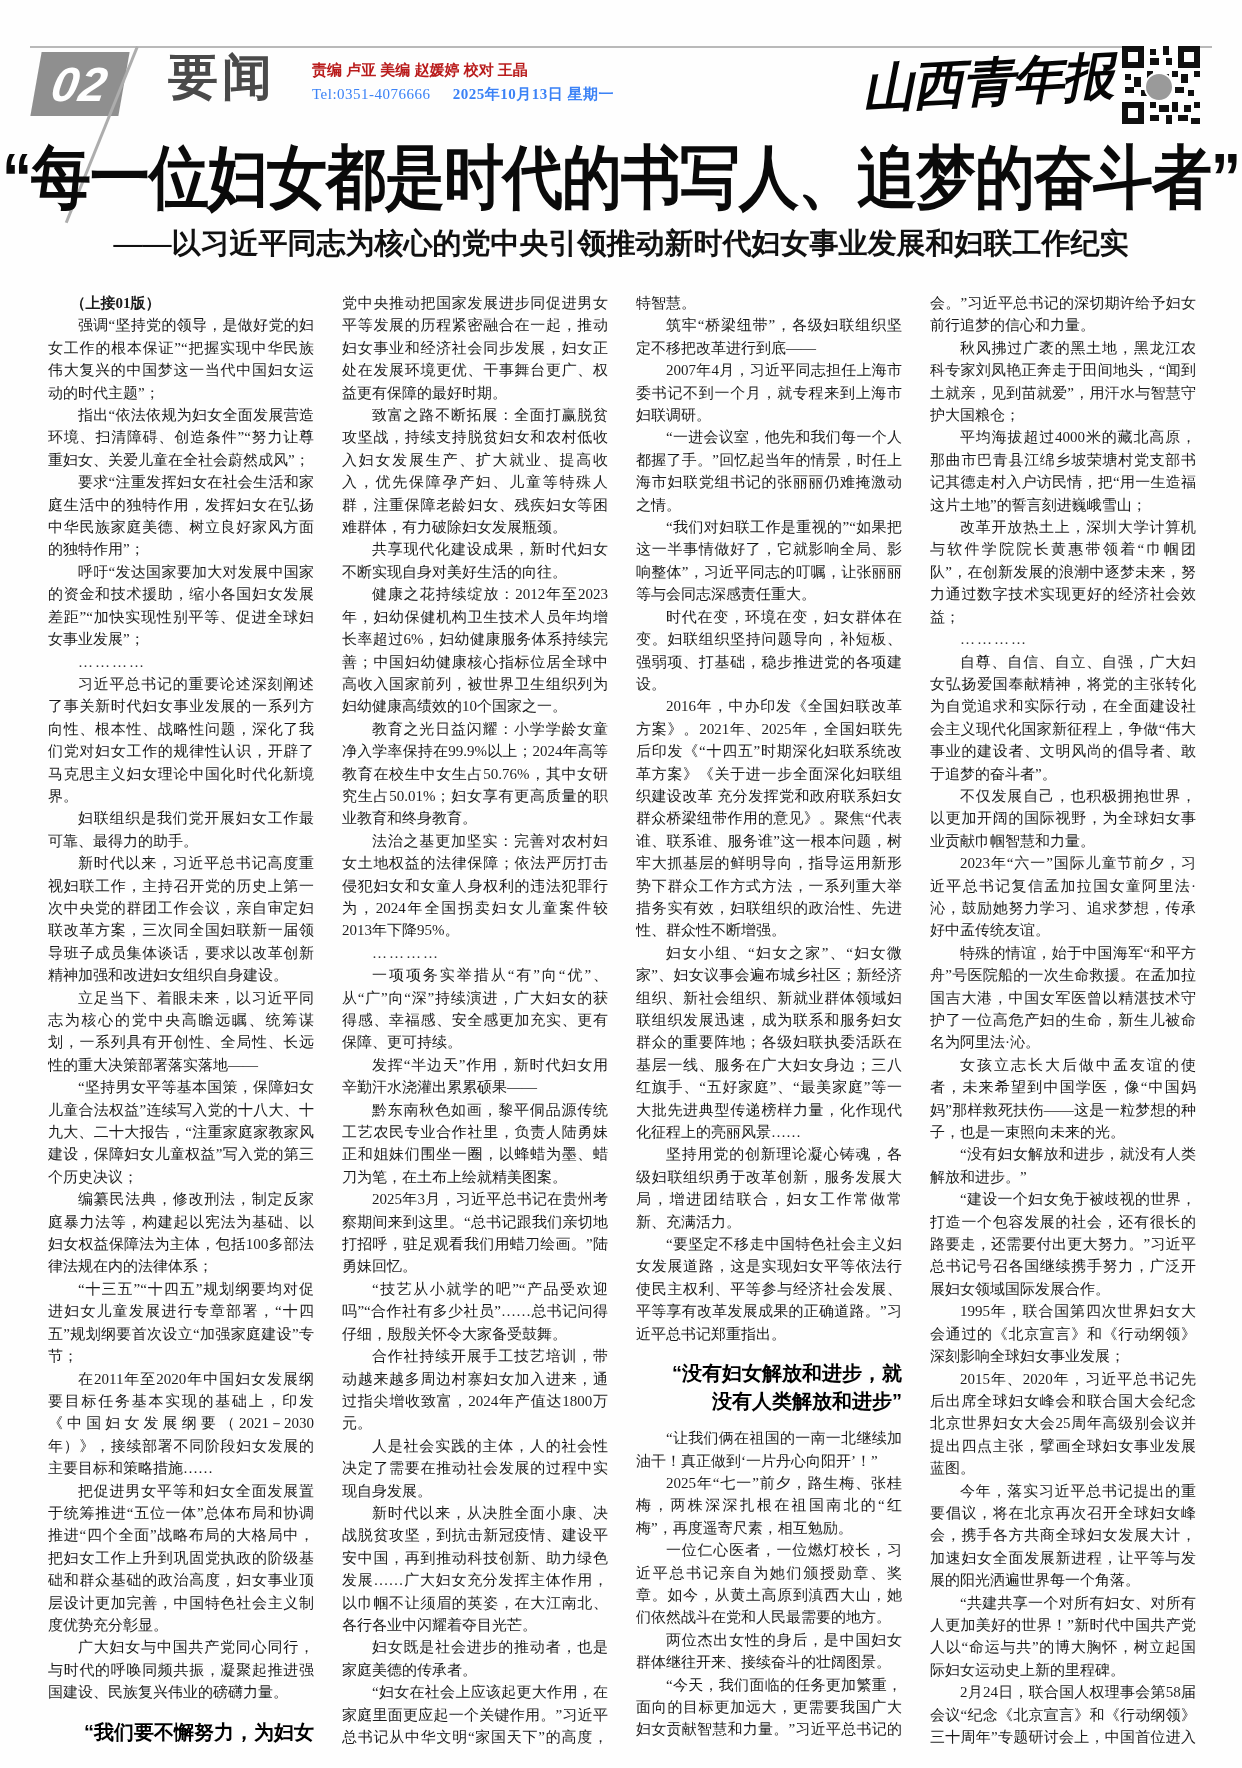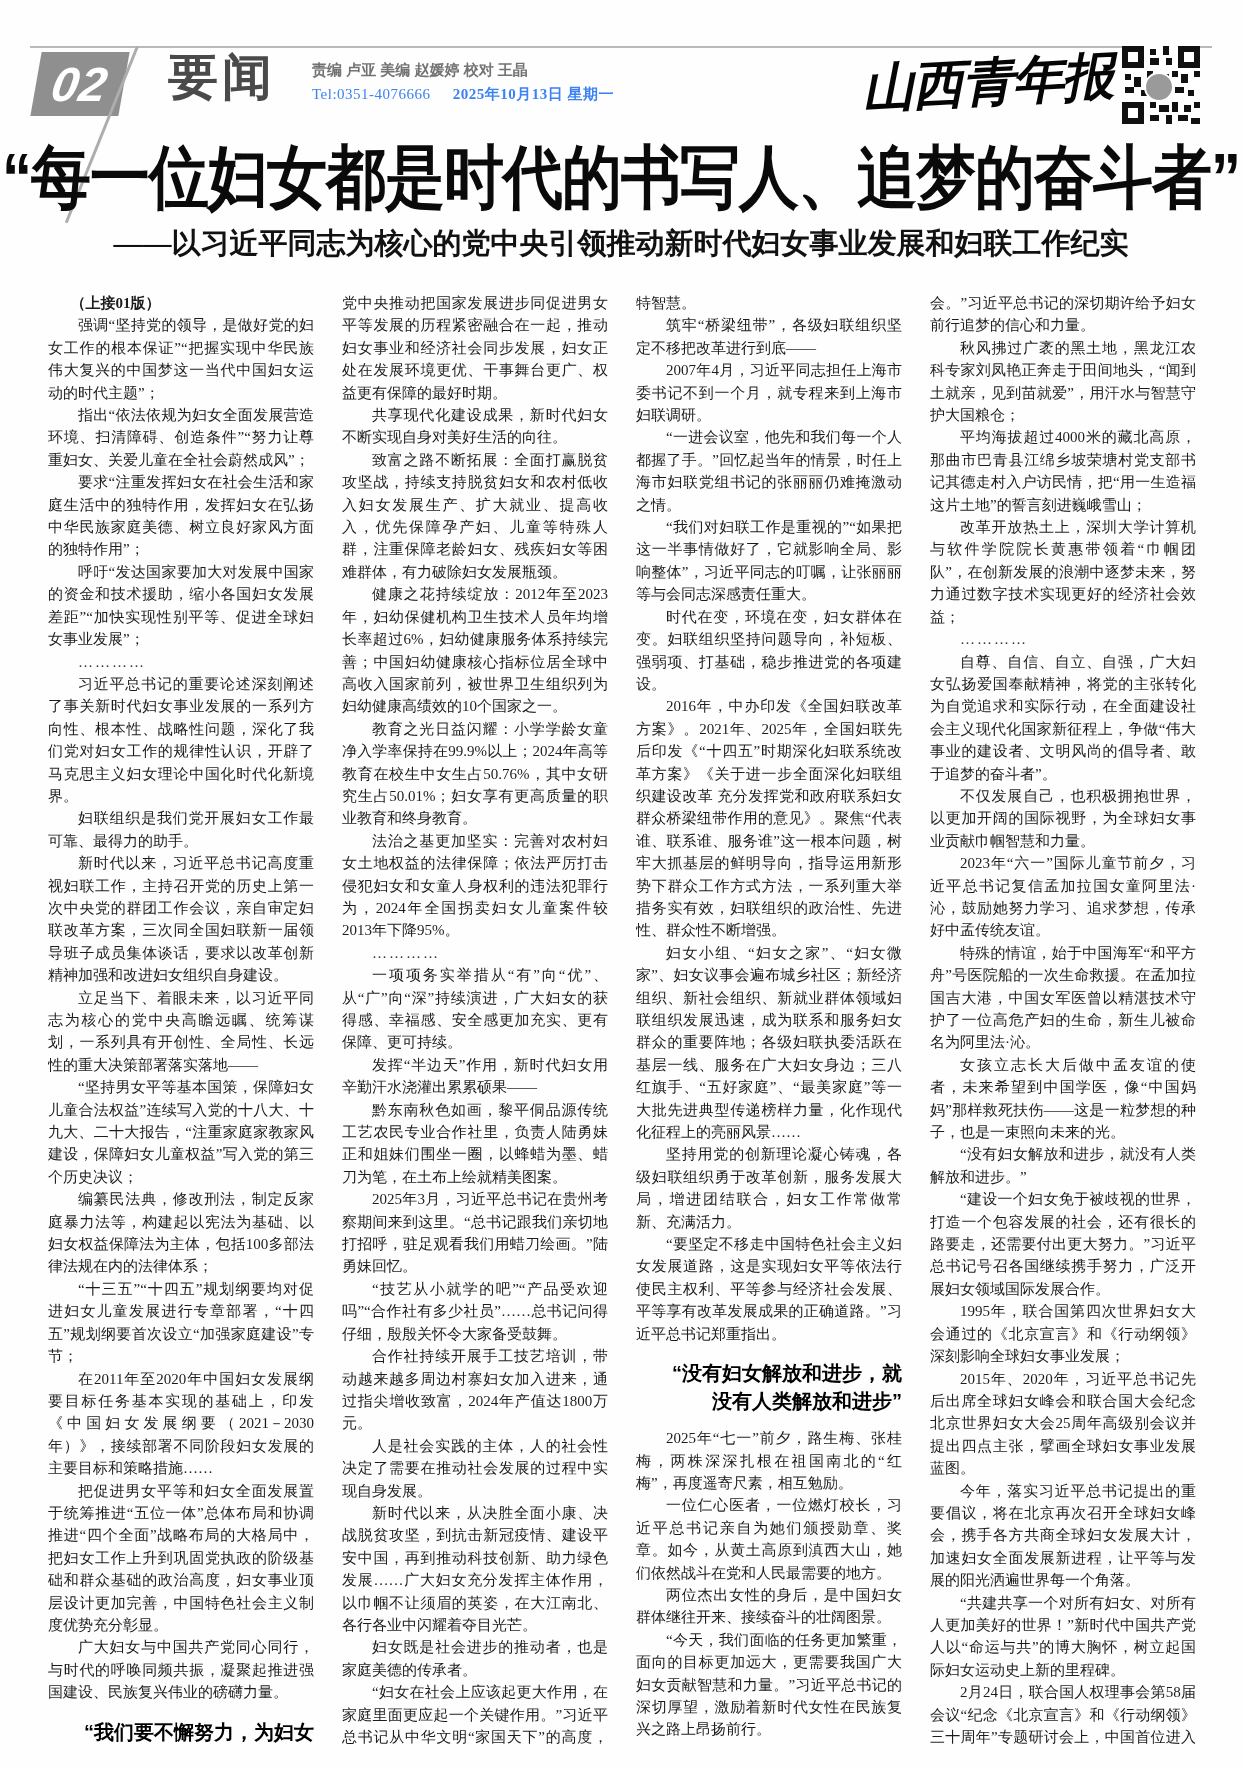--- a/index.html
+++ b/index.html
@@ -10,21 +10,21 @@
   .masthead-rule{position:absolute;left:30px;top:46px;width:1182px;height:2px;background:#b9b9b9;}
   .pageno-box{position:absolute;left:36px;top:52px;width:88px;height:64px;background:#8f8f8f;
               transform:skewX(-10deg);display:flex;align-items:center;justify-content:center;}
   .pageno{font-family:"Liberation Sans","DejaVu Sans",sans-serif;font-weight:bold;font-style:italic;
           font-size:48px;color:#ffffff;letter-spacing:1px;}
   .header-slash{position:absolute;left:136px;top:46px;width:3px;height:190px;background:#adadad;
                 transform-origin:top left;transform:rotate(22deg);}
   .section-title{position:absolute;left:168px;top:44px;font-family:"Liberation Serif",serif;
                  font-weight:bold;font-size:50px;color:#4a4a4a;letter-spacing:4px;}
   .header-meta{position:absolute;left:312px;top:58px;line-height:24px;}
-  .editors{font-family:"Liberation Sans","DejaVu Sans",sans-serif;font-weight:bold;font-size:15px;color:#737373;}
+  .editors{font-family:"Liberation Sans","DejaVu Sans",sans-serif;font-weight:bold;font-size:15px;color:#b91c1c;}
   .tel-date{font-family:Liberation Serif, serif;font-size:15px;color:#3b82f6;letter-spacing:.5px;}
   .tel-date .date{font-weight:bold;margin-left:18px;}
   .masthead-name{position:absolute;right:130px;top:48px;font-family:"DejaVu Serif",serif;
                  font-style:italic;font-weight:bold;font-size:52px;color:#050505;letter-spacing:-2px;
                  transform:rotate(-3deg);}
   .qr{position:absolute;right:42px;top:46px;width:78px;height:78px;}
   .qr-badge{position:absolute;right:68px;top:72px;width:26px;height:26px;border-radius:50%;
             background:#9a9a9a;border:2px solid #fff;}
 
   
@@ -127,22 +127,22 @@
         <p class="blk-p">编纂民法典，修改刑法，制定反家庭暴力法等，构建起以宪法为基础、以妇女权益保障法为主体，包括100多部法律法规在内的法律体系；</p>
         <p class="blk-p">“十三五”“十四五”规划纲要均对促进妇女儿童发展进行专章部署，“十四五”规划纲要首次设立“加强家庭建设”专节；</p>
         <p class="blk-p">在2011年至2020年中国妇女发展纲要目标任务基本实现的基础上，印发《中国妇女发展纲要（2021－2030年）》，接续部署不同阶段妇女发展的主要目标和策略措施……</p>
         <p class="blk-p">把促进男女平等和妇女全面发展置于统筹推进“五位一体”总体布局和协调推进“四个全面”战略布局的大格局中，把妇女工作上升到巩固党执政的阶级基础和群众基础的政治高度，妇女事业顶层设计更加完善，中国特色社会主义制度优势充分彰显。</p>
         <p class="blk-p">广大妇女与中国共产党同心同行，与时代的呼唤同频共振，凝聚起推进强国建设、民族复兴伟业的磅礴力量。</p>
         <h3 class="blk-subhead">“我们要不懈努力，为妇女事业发展开辟广阔道路”</h3>
         <p class="blk-p">初春时节，玉兰吐蕊，万物萌新。</p>
       </div>
       <div class="column">
         <p class="blk-cont">党中央推动把国家发展进步同促进男女平等发展的历程紧密融合在一起，推动妇女事业和经济社会同步发展，妇女正处在发展环境更优、干事舞台更广、权益更有保障的最好时期。</p>
+        <p class="blk-p">致富之路不断拓展：全面打赢脱贫攻坚战，持续支持脱贫妇女和农村低收入妇女发展生产、扩大就业、提高收入，优先保障孕产妇、儿童等特殊人群，注重保障老龄妇女、残疾妇女等困难群体，有力破除妇女发展瓶颈。</p>
         <p class="blk-p">共享现代化建设成果，新时代妇女不断实现自身对美好生活的向往。</p>
-        <p class="blk-p">致富之路不断拓展：全面打赢脱贫攻坚战，持续支持脱贫妇女和农村低收入妇女发展生产、扩大就业、提高收入，优先保障孕产妇、儿童等特殊人群，注重保障老龄妇女、残疾妇女等困难群体，有力破除妇女发展瓶颈。</p>
         <p class="blk-p">健康之花持续绽放：2012年至2023年，妇幼保健机构卫生技术人员年均增长率超过6%，妇幼健康服务体系持续完善；中国妇幼健康核心指标位居全球中高收入国家前列，被世界卫生组织列为妇幼健康高绩效的10个国家之一。</p>
         <p class="blk-p">教育之光日益闪耀：小学学龄女童净入学率保持在99.9%以上；2024年高等教育在校生中女生占50.76%，其中女研究生占50.01%；妇女享有更高质量的职业教育和终身教育。</p>
         <p class="blk-p">法治之基更加坚实：完善对农村妇女土地权益的法律保障；依法严厉打击侵犯妇女和女童人身权利的违法犯罪行为，2024年全国拐卖妇女儿童案件较2013年下降95%。</p>
         <p class="blk-dots">…………</p>
         <p class="blk-p">一项项务实举措从“有”向“优”、从“广”向“深”持续演进，广大妇女的获得感、幸福感、安全感更加充实、更有保障、更可持续。</p>
         <p class="blk-p">发挥“半边天”作用，新时代妇女用辛勤汗水浇灌出累累硕果——</p>
         <p class="blk-p">黔东南秋色如画，黎平侗品源传统工艺农民专业合作社里，负责人陆勇妹正和姐妹们围坐一圈，以蜂蜡为墨、蜡刀为笔，在土布上绘就精美图案。</p>
         <p class="blk-p">2025年3月，习近平总书记在贵州考察期间来到这里。“总书记跟我们亲切地打招呼，驻足观看我们用蜡刀绘画。”陆勇妹回忆。</p>
         <p class="blk-p">“技艺从小就学的吧”“产品受欢迎吗”“合作社有多少社员”……总书记问得仔细，殷殷关怀令大家备受鼓舞。</p>
         <p class="blk-p">合作社持续开展手工技艺培训，带动越来越多周边村寨妇女加入进来，通过指尖增收致富，2024年产值达1800万元。</p>
@@ -156,20 +156,21 @@
         <p class="blk-p">筑牢“桥梁纽带”，各级妇联组织坚定不移把改革进行到底——</p>
         <p class="blk-p">2007年4月，习近平同志担任上海市委书记不到一个月，就专程来到上海市妇联调研。</p>
         <p class="blk-p">“一进会议室，他先和我们每一个人都握了手。”回忆起当年的情景，时任上海市妇联党组书记的张丽丽仍难掩激动之情。</p>
         <p class="blk-p">“我们对妇联工作是重视的”“如果把这一半事情做好了，它就影响全局、影响整体”，习近平同志的叮嘱，让张丽丽等与会同志深感责任重大。</p>
         <p class="blk-p">时代在变，环境在变，妇女群体在变。妇联组织坚持问题导向，补短板、强弱项、打基础，稳步推进党的各项建设。</p>
         <p class="blk-p">2016年，中办印发《全国妇联改革方案》。2021年、2025年，全国妇联先后印发《“十四五”时期深化妇联系统改革方案》《关于进一步全面深化妇联组织建设改革 充分发挥党和政府联系妇女群众桥梁纽带作用的意见》。聚焦“代表谁、联系谁、服务谁”这一根本问题，树牢大抓基层的鲜明导向，指导运用新形势下群众工作方式方法，一系列重大举措务实有效，妇联组织的政治性、先进性、群众性不断增强。</p>
         <p class="blk-p">妇女小组、“妇女之家”、“妇女微家”、妇女议事会遍布城乡社区；新经济组织、新社会组织、新就业群体领域妇联组织发展迅速，成为联系和服务妇女群众的重要阵地；各级妇联执委活跃在基层一线、服务在广大妇女身边；三八红旗手、“五好家庭”、“最美家庭”等一大批先进典型传递榜样力量，化作现代化征程上的亮丽风景……</p>
         <p class="blk-p">坚持用党的创新理论凝心铸魂，各级妇联组织勇于改革创新，服务发展大局，增进团结联合，妇女工作常做常新、充满活力。</p>
         <p class="blk-p">“要坚定不移走中国特色社会主义妇女发展道路，这是实现妇女平等依法行使民主权利、平等参与经济社会发展、平等享有改革发展成果的正确道路。”习近平总书记郑重指出。</p>
         <h3 class="blk-subhead">“没有妇女解放和进步，就没有人类解放和进步”</h3>
+        <p class="blk-p">“让我们俩在祖国的一南一北继续加油干！真正做到‘一片丹心向阳开’！”</p>
         <p class="blk-p">2025年“七一”前夕，路生梅、张桂梅，两株深深扎根在祖国南北的“红梅”，再度遥寄尺素，相互勉励。</p>
         <p class="blk-p">一位仁心医者，一位燃灯校长，习近平总书记亲自为她们颁授勋章、奖章。如今，从黄土高原到滇西大山，她们依然战斗在党和人民最需要的地方。</p>
         <p class="blk-p">两位杰出女性的身后，是中国妇女群体继往开来、接续奋斗的壮阔图景。</p>
         <p class="blk-p">“今天，我们面临的任务更加繁重，面向的目标更加远大，更需要我国广大妇女贡献智慧和力量。”习近平总书记的深切厚望，激励着新时代女性在民族复兴之路上昂扬前行。</p>
       </div>
       <div class="column">
         <p class="blk-cont">会。”习近平总书记的深切期许给予妇女前行追梦的信心和力量。</p>
         <p class="blk-p">秋风拂过广袤的黑土地，黑龙江农科专家刘凤艳正奔走于田间地头，“闻到土就亲，见到苗就爱”，用汗水与智慧守护大国粮仓；</p>
         <p class="blk-p">平均海拔超过4000米的藏北高原，那曲市巴青县江绵乡坡荣塘村党支部书记其德走村入户访民情，把“用一生造福这片土地”的誓言刻进巍峨雪山；</p>
         <p class="blk-p">改革开放热土上，深圳大学计算机与软件学院院长黄惠带领着“巾帼团队”，在创新发展的浪潮中逐梦未来，努力通过数字技术实现更好的经济社会效益；</p>

